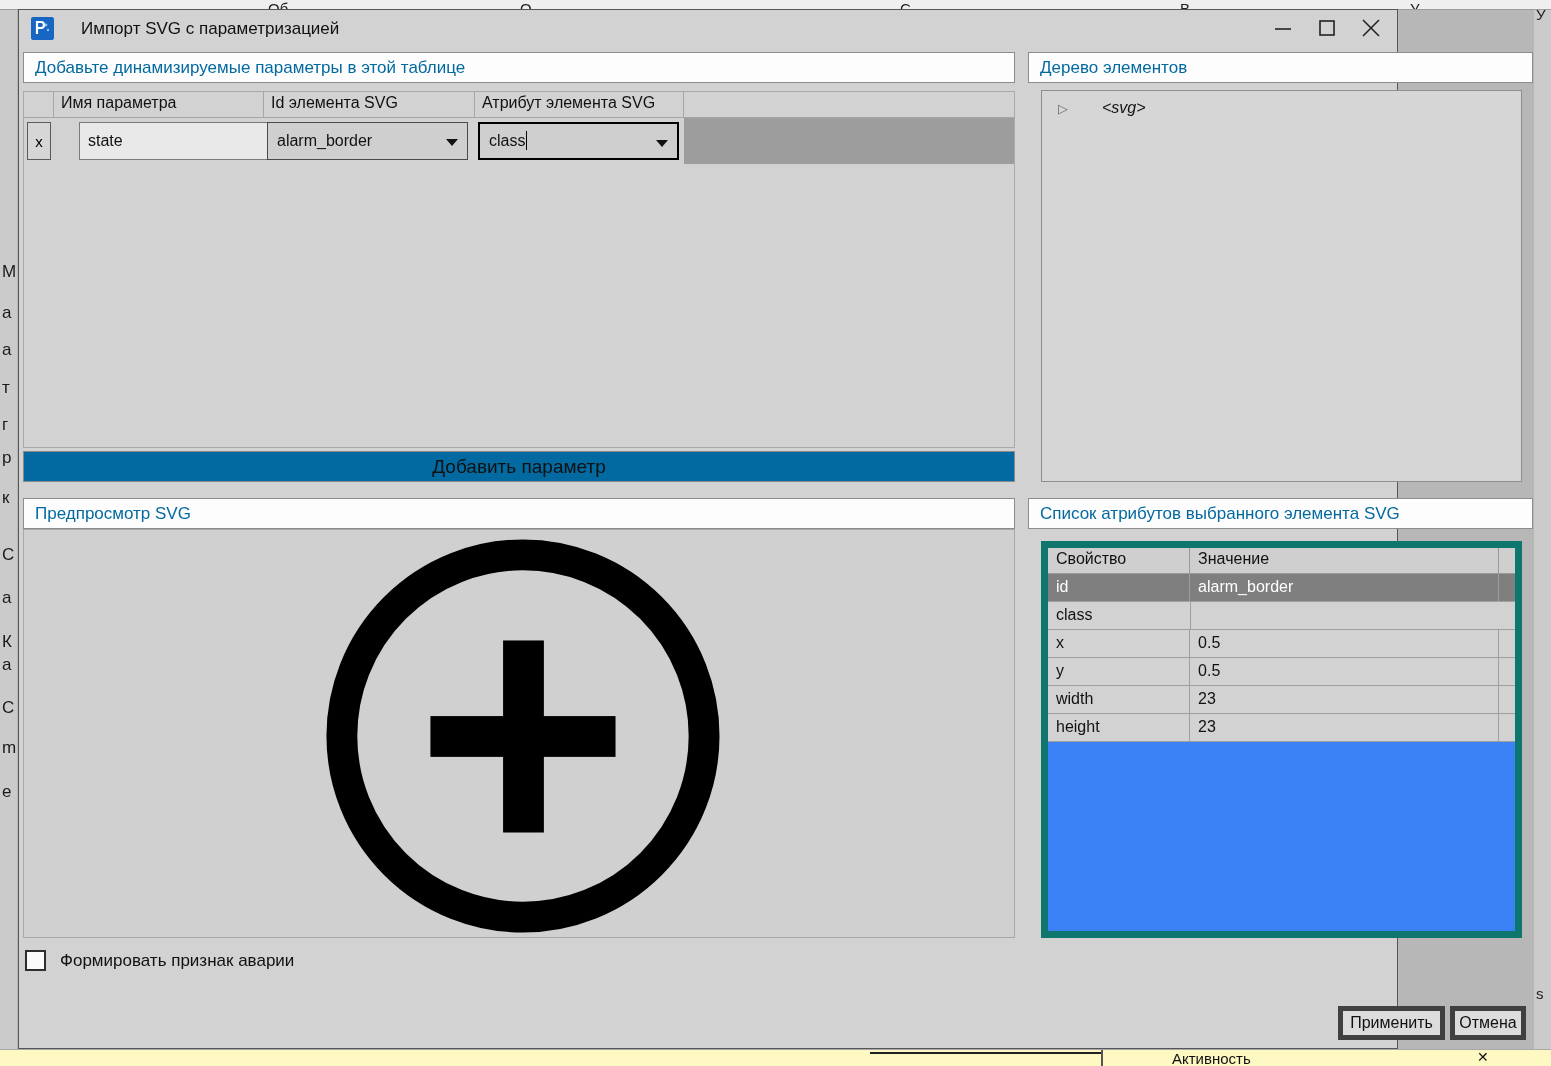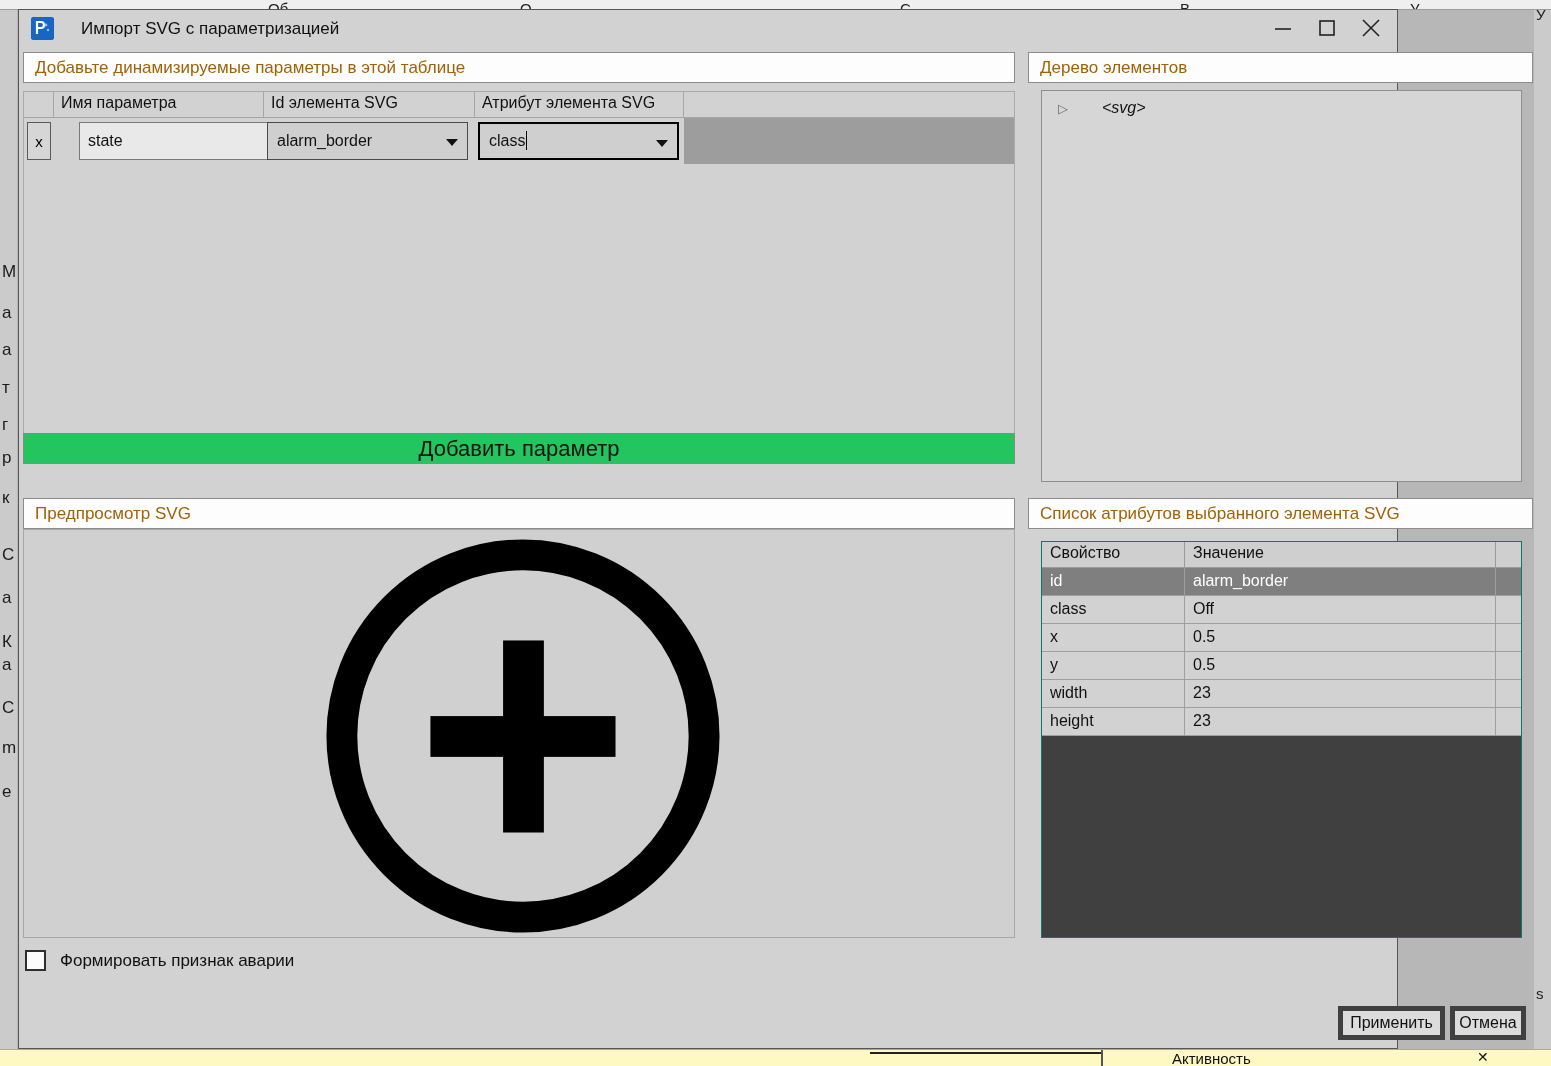--- a/index.html
+++ b/index.html
@@ -46,21 +46,21 @@
   
   .dialog { position:absolute; left:18px; top:9px; width:1380px; height:1040px; background:#d2d2d2; border:1px solid #565656; }
 
   .titlebar { position:absolute; left:0; top:0; width:100%; height:38px; }
   .app-icon { position:absolute; left:12px; top:7px; width:23px; height:23px; background:#1766c2; border-radius:3px; overflow:hidden; }
   .app-icon svg { display:block; }
   .title-text { position:absolute; left:62px; top:9px; font-size:17px; color:#101010; }
   .win-controls { position:absolute; right:8px; top:4px; display:flex; gap:8px; }
   .win-btn { width:36px; height:30px; display:flex; align-items:center; justify-content:center; background:transparent; border:none; cursor:default; }
 
-  .panel-header { position:absolute; height:31px; background:#fdfdfd; border:1px solid #8c8c8c; font-size:17px; line-height:29px; padding-left:11px; color:#a16207; }
+  .panel-header { position:absolute; height:31px; background:#fdfdfd; border:1px solid #8c8c8c; font-size:17px; line-height:29px; padding-left:11px; color:#0369a1; }
   .ph-params  { left:4px;    top:42px;  width:992px; }
   .ph-tree    { left:1009px; top:42px;  width:505px; }
   .ph-preview { left:4px;    top:488px; width:992px; }
   .ph-attrs   { left:1009px; top:488px; width:505px; }
 
   
   .params-table { position:absolute; left:4px; top:81px; width:992px; height:357px; border:1px solid #aaa; background:#d2d2d2; }
   .pt-head { display:flex; height:26px; }
   .pt-hcell { border-right:1px solid #a6a6a6; border-bottom:1px solid #a6a6a6; background:#d2d2d2; font-size:16px; padding:2px 7px; overflow:hidden; white-space:nowrap; }
   .pt-c0 { width:30px; } .pt-c1 { width:210px; } .pt-c2 { width:211px; } .pt-c3 { width:209px; }
@@ -69,34 +69,34 @@
   .pt-cell0 { width:30px; display:flex; justify-content:center; }
   .pt-cell1 { width:210px; padding-left:3px; } .pt-cell2 { width:211px; padding-left:3px; } .pt-cell3 { width:209px; padding-left:3px; }
   .x-btn { width:24px; height:38px; background:#d6d6d6; border:1px solid #5a5a5a; font-size:15px; font-family:inherit; }
   .param-input { width:200px; height:38px; background:#e9e9e9; border:1px solid #7a7a7a; font-size:16px; padding:0 8px; font-family:inherit; color:#111;margin-left:22px; }
   .combo { position:relative; width:201px; height:38px; background:#cfcfcf; border:1px solid #4a4a4a; font-size:16px; line-height:36px; padding:0 26px 0 9px; white-space:nowrap; overflow:hidden; }
   .combo.focused { border:2px solid #000; line-height:34px; }
   .combo-arrow { position:absolute; right:9px; top:16px; width:0; height:0; border-left:6px solid transparent; border-right:6px solid transparent; border-top:7px solid #111; }
   .caret { display:inline-block; width:1px; height:19px; background:#000; vertical-align:-4px; margin-left:1px; }
   .sel-cell { flex:1; align-self:stretch; background:#9d9d9d; }
 
-  .add-param-btn { position:absolute; left:4px; top:423px; width:992px; height:31px; background:#22c55e; border:1px solid #8a8a8a; font-size:22px; font-family:inherit; color:#111; }
+  .add-param-btn { position:absolute; left:4px; top:441px; width:992px; height:31px; background:#0369a1; border:1px solid #8a8a8a; font-size:19px; font-family:inherit; color:#111; }
 
   
   .tree-box { position:absolute; left:1022px; top:80px; width:481px; height:392px; background:#d6d6d6; border:1px solid #8f8f8f; }
   .tree-item { position:absolute; left:16px; top:8px; display:flex; align-items:center; }
   .tree-expander { color:#6a6a6a; font-size:13px; width:44px; }
   .tree-label { font-style:italic; font-size:16px; color:#111; }
 
   
   .preview-box { position:absolute; left:4px; top:519px; width:992px; height:409px; background:#d0d0d0; border:1px solid #a8a8a8; }
   .preview-box svg { display:block; width:100%; height:100%; }
 
   
-  .attrs-table { position:absolute; left:1022px; top:531px; width:481px; height:397px; background:#404040; border:1px solid #0f766e; overflow:hidden; }
+  .attrs-table { position:absolute; left:1022px; top:531px; width:481px; height:397px; background:#3b82f6; border:7px solid #0f766e; overflow:hidden; }
   .at-head { display:flex; height:26px; }
   .at-hcell { background:#cfcfcf; border-right:1px solid #9a9a9a; border-bottom:1px solid #9a9a9a; font-size:16px; padding:2px 8px; }
   .at-c0 { width:143px; } .at-c1 { width:311px; } .at-cr { flex:1; border-right:none; }
   .at-row { display:flex; height:28px; font-size:16px; }
   .at-cell { border-right:1px solid #9f9f9f; border-bottom:1px solid #9f9f9f; padding:4px 8px; background:#d2d2d2; overflow:hidden; white-space:nowrap; }
   .at-cell.at-cr { border-right:none; }
   .at-row.selected .at-cell { background:#7f7f7f; color:#fff; }
 
   
   .footer-checkbox { position:absolute; left:6px; top:940px; display:flex; align-items:flex-end; gap:14px; }
@@ -242,21 +242,20 @@
         <div class="at-hcell at-c1">Значение</div>
         <div class="at-hcell at-cr"></div>
       </div>
       <div class="at-row selected">
         <div class="at-cell at-c0">id</div>
         <div class="at-cell at-c1">alarm_border</div>
         <div class="at-cell at-cr"></div>
       </div>
       <div class="at-row">
         <div class="at-cell at-c0">class</div>
-        <div class="at-cell at-c1">Off</div>
         <div class="at-cell at-cr"></div>
       </div>
       <div class="at-row">
         <div class="at-cell at-c0">x</div>
         <div class="at-cell at-c1">0.5</div>
         <div class="at-cell at-cr"></div>
       </div>
       <div class="at-row">
         <div class="at-cell at-c0">y</div>
         <div class="at-cell at-c1">0.5</div>

